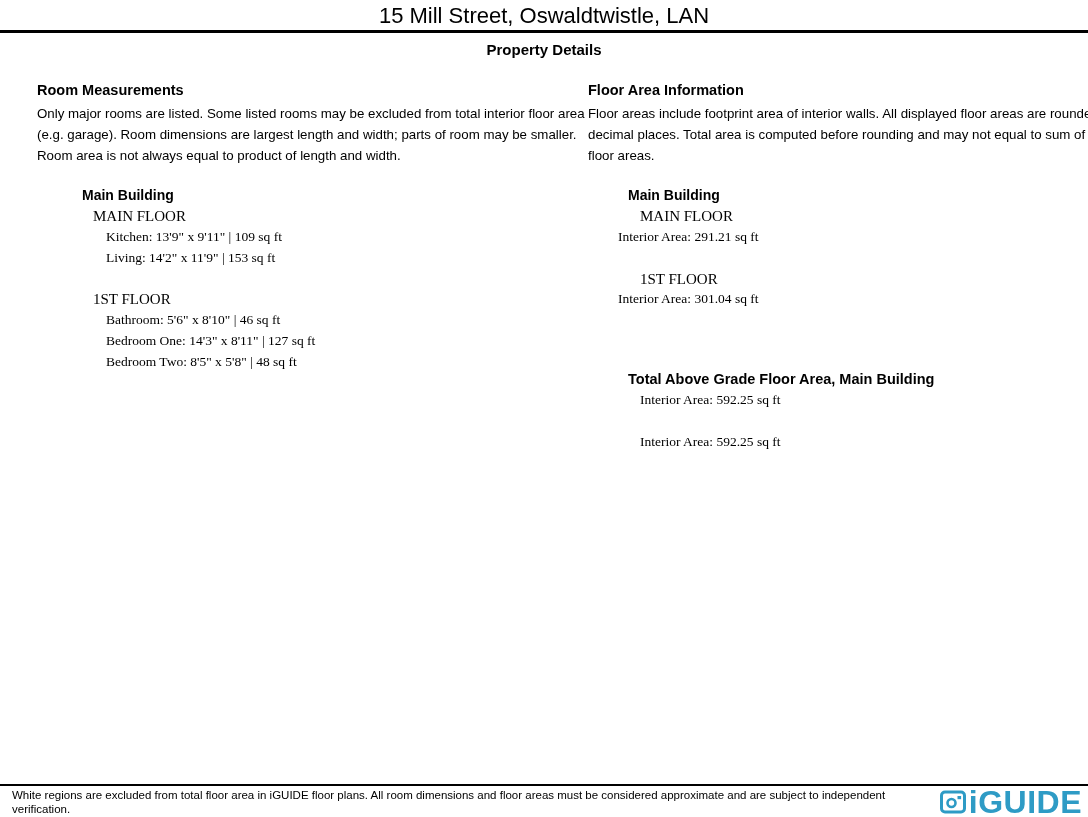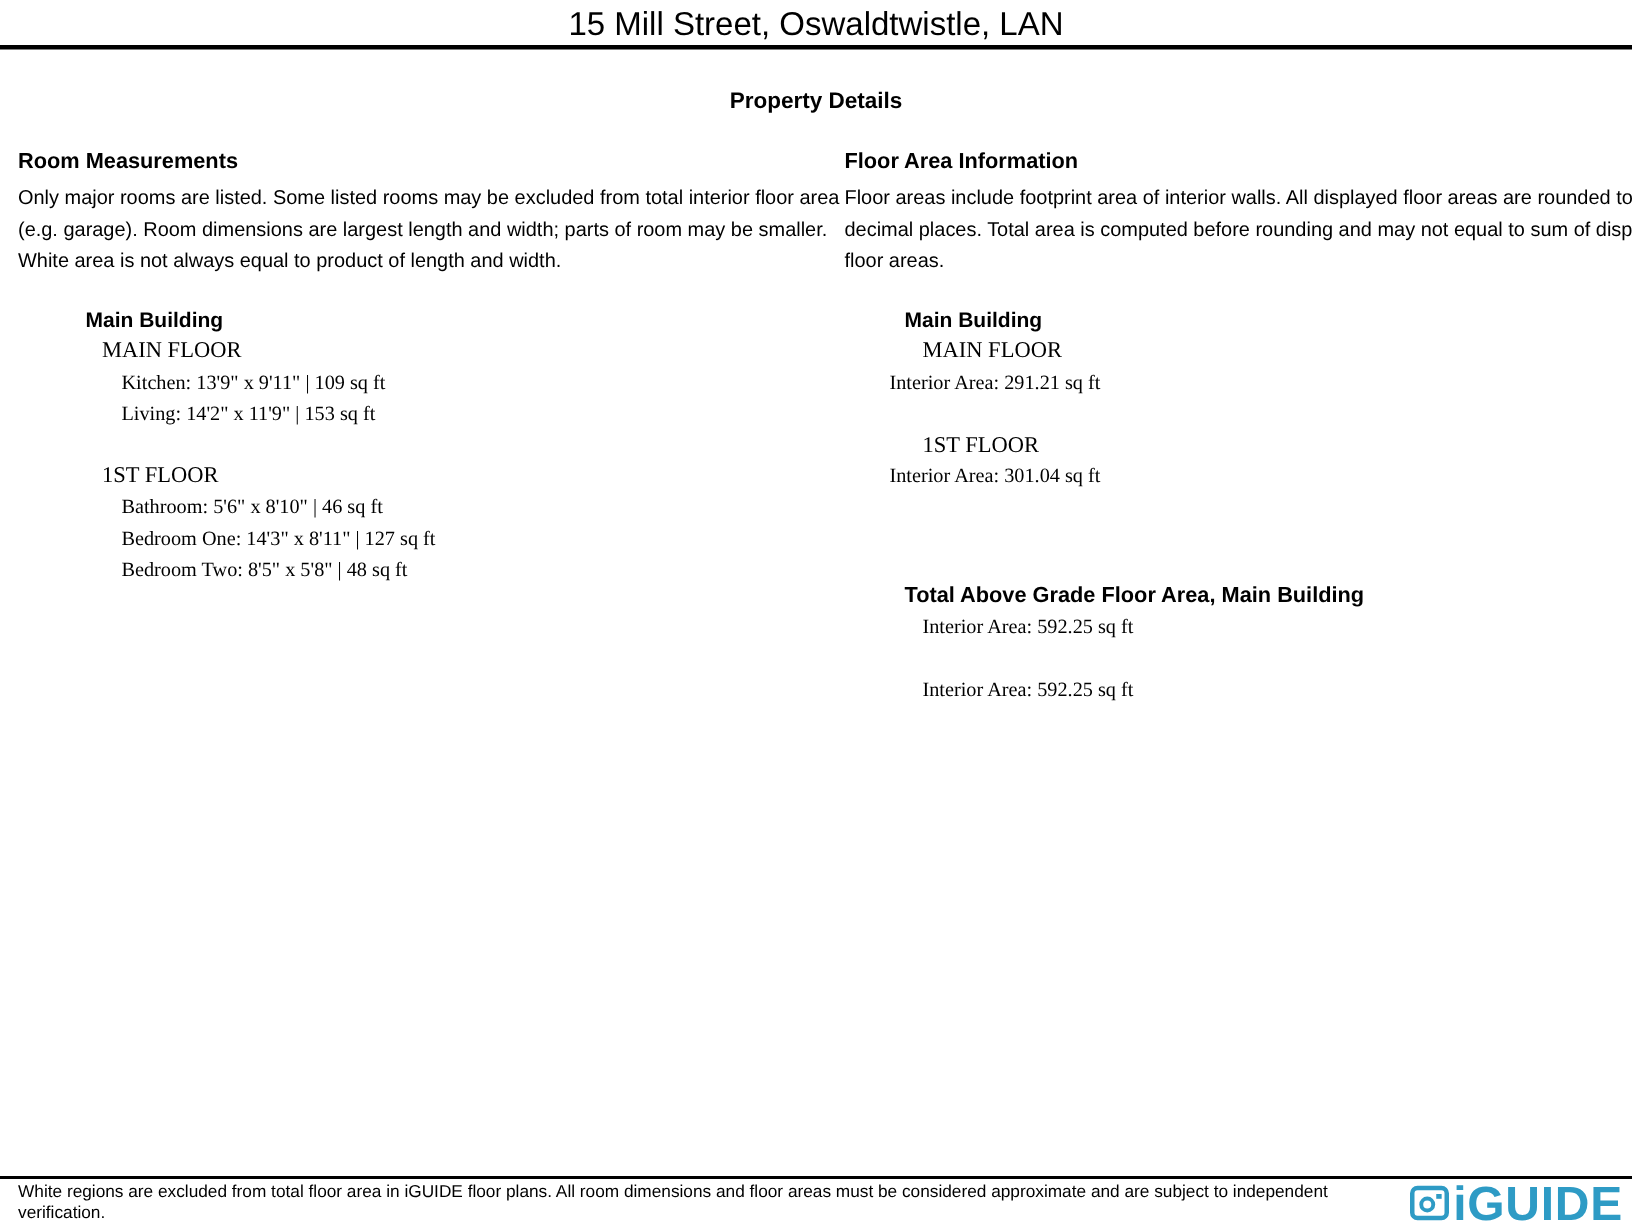--- a/index.html
+++ b/index.html
@@ -21,29 +21,29 @@
     font-size: 22px;
     line-height: 26px;
     font-weight: normal;
   }
   .title-rule {
     border: none;
     border-bottom: 3px solid #000;
     margin: 1px 0 0 0;
   }
   .page-subtitle {
-    margin: 25px 0 0 0;
+    margin: 7px 0 0 0;
     text-align: center;
     font-size: 15px;
     line-height: 19px;
     font-weight: bold;
   }
 
   
-  .columns { display: flex; margin-top: 22px; }
+  .columns { display: flex; margin-top: 22px; padding-left: 25px; }
   .col { width: 544px; box-sizing: border-box; }
   .col-left  { padding: 0 16px 0 12px; }
   .col-right { padding: 0 4px 0 19px; }
 
   .section-heading {
     margin: 0;
     font-size: 14.5px;
     line-height: 18px;
     font-weight: bold;
   }
@@ -123,21 +123,21 @@
     <h2 class="page-subtitle">Property Details</h2>
   </header>
 
   <main class="columns">
 
     <section class="col col-left">
       <h3 class="section-heading">Room Measurements</h3>
       <div class="desc">
         <div class="desc-line">Only major rooms are listed. Some listed rooms may be excluded from total interior floor area</div>
         <div class="desc-line">(e.g. garage). Room dimensions are largest length and width; parts of room may be smaller.</div>
-        <div class="desc-line">White area is not always equal to product of length and width.</div>
+        <div class="desc-line">Room area is not always equal to product of length and width.</div>
       </div>
 
       <div class="building">
         <div class="building-name">Main Building</div>
 
         <div class="floor">
           <div class="floor-name line">MAIN FLOOR</div>
           <div class="room-line line">Kitchen: 13'9" x 9'11" | 109 sq ft</div>
           <div class="room-line line">Living: 14'2" x 11'9" | 153 sq ft</div>
         </div>

